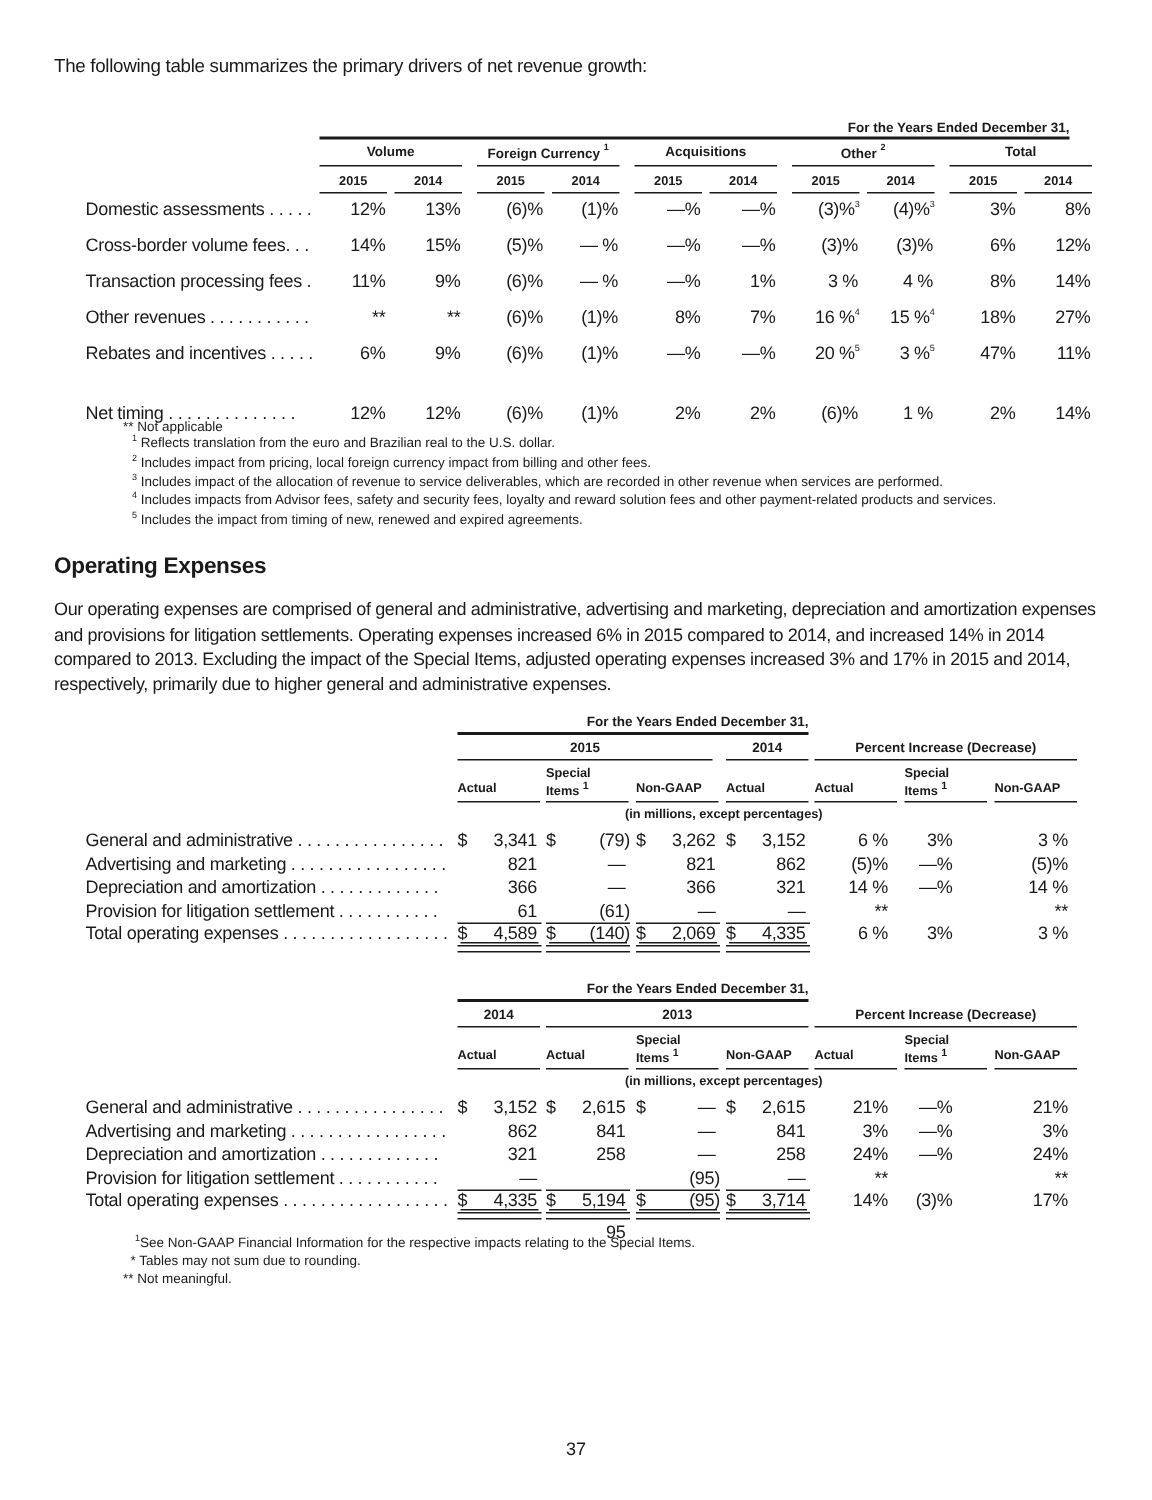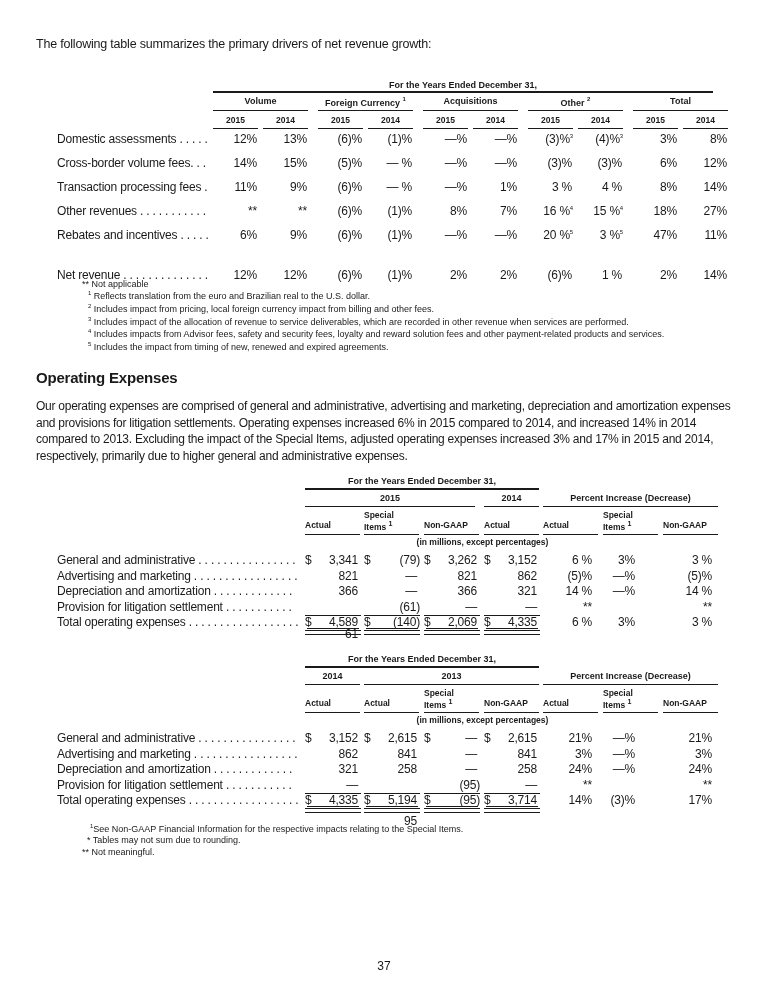--- a/index.html
+++ b/index.html
@@ -1,21 +1,21 @@
 <!DOCTYPE html>
 <html><head>
 <meta charset="utf-8">
 <style>
   html, body { margin: 0; padding: 0; background: #ffffff; }
   body {
     width: 768px; height: 1000px; position: relative; overflow: hidden;
     font-family: "Liberation Sans", sans-serif; color: #1a1a1a;
   }
   .intro { position: absolute; left: 36px; top: 37px; font-size: 12.5px; letter-spacing: -0.2px; }
-  .hdr-cap { position: absolute; font-size: 9px; font-weight: bold; text-align: center; }
+  .hdr-cap { position: absolute; font-size: 9px; font-weight: bold; text-align: right; }
   .rule { position: absolute; height: 0; border-top: 2px solid #1a1a1a; }
   .rule.thin { border-top-width: 1.5px; }
   .grp { position: absolute; font-size: 9px; font-weight: bold; text-align: center; }
   .yr { position: absolute; font-size: 8.5px; font-weight: bold; text-align: center; }
   .rowlabel { position: absolute; left: 57px; font-size: 12px; white-space: nowrap; letter-spacing: -0.2px; }
   .cell { position: absolute; font-size: 12px; text-align: right; white-space: nowrap; letter-spacing: -0.2px; }
   .cell sup, .grp sup, .yr sup, .lbl sup { font-size: 6px; vertical-align: 5px; }
   .fn { position: absolute; font-size: 9px; white-space: nowrap; }
   .fn sup { font-size: 6px; vertical-align: 4px; }
 
@@ -114,21 +114,21 @@
     <div class="cell" style="left: 213px; top: 228px; width: 44px; padding-right: 3px;"><span>6%</span></div>
     <div class="cell" style="left: 263px; top: 228px; width: 44px; padding-right: 3px;"><span>9%</span></div>
     <div class="cell" style="left: 318px; top: 228px; width: 44px; padding-right: 3px;"><span>(6)%</span></div>
     <div class="cell" style="left: 368px; top: 228px; width: 44px; padding-right: 3px;"><span>(1)%</span></div>
     <div class="cell" style="left: 423px; top: 228px; width: 44px; padding-right: 3px;"><span>—%</span></div>
     <div class="cell" style="left: 473px; top: 228px; width: 44px; padding-right: 3px;"><span>—%</span></div>
     <div class="cell" style="left: 528px; top: 228px; width: 45px;"><span>20 %</span><sup>5</sup></div>
     <div class="cell" style="left: 578px; top: 228px; width: 45px;"><span>3 %</span><sup>5</sup></div>
     <div class="cell" style="left: 633px; top: 228px; width: 44px; padding-right: 3px;"><span>47%</span></div>
     <div class="cell" style="left: 683px; top: 228px; width: 44px; padding-right: 3px;"><span>11%</span></div>
-    <div class="rowlabel" style="top: 268px;">Net revenue . . . . . . . . . . . . . .</div>
+    <div class="rowlabel" style="top: 268px;">Net timing . . . . . . . . . . . . . .</div>
     <div class="cell" style="left: 213px; top: 268px; width: 44px; padding-right: 3px;"><span>12%</span></div>
     <div class="cell" style="left: 263px; top: 268px; width: 44px; padding-right: 3px;"><span>12%</span></div>
     <div class="cell" style="left: 318px; top: 268px; width: 44px; padding-right: 3px;"><span>(6)%</span></div>
     <div class="cell" style="left: 368px; top: 268px; width: 44px; padding-right: 3px;"><span>(1)%</span></div>
     <div class="cell" style="left: 423px; top: 268px; width: 44px; padding-right: 3px;"><span>2%</span></div>
     <div class="cell" style="left: 473px; top: 268px; width: 44px; padding-right: 3px;"><span>2%</span></div>
     <div class="cell" style="left: 528px; top: 268px; width: 44px; padding-right: 3px;"><span>(6)%</span></div>
     <div class="cell" style="left: 578px; top: 268px; width: 44px; padding-right: 3px;"><span>1 %</span></div>
     <div class="cell" style="left: 633px; top: 268px; width: 44px; padding-right: 3px;"><span>2%</span></div>
     <div class="cell" style="left: 683px; top: 268px; width: 44px; padding-right: 3px;"><span>14%</span></div>
@@ -195,21 +195,21 @@
     <div class="cell" style="left: 662px; width: 50px; top: 568.5px;">(5)%</div>
     <div class="rowlabel" style="left: 57px; top: 584px;">Depreciation and amortization . . . . . . . . . . . . .</div>
     <div class="cell" style="left: 310px; width: 48px; top: 584px;">366</div>
     <div class="cell" style="left: 369px; width: 48px; top: 584px;">—</div>
     <div class="cell" style="left: 429px; width: 48px; top: 584px;">366</div>
     <div class="cell" style="left: 489px; width: 48px; top: 584px;">321</div>
     <div class="cell" style="left: 542px; width: 50px; top: 584px;">14 %</div>
     <div class="cell" style="left: 585px; width: 50px; top: 584px;">—%</div>
     <div class="cell" style="left: 662px; width: 50px; top: 584px;">14 %</div>
     <div class="rowlabel" style="left: 57px; top: 599.5px;">Provision for litigation settlement . . . . . . . . . . .</div>
-    <div class="cell" style="left: 310px; width: 48px; top: 599.5px; margin-top: 27px;">61</div>
+    <div class="cell" style="left: 310px; width: 48px; top: 599.5px;">61</div>
     <div class="cell" style="left: 369px; width: 51px; top: 599.5px;">(61)</div>
     <div class="cell" style="left: 429px; width: 48px; top: 599.5px;">—</div>
     <div class="cell" style="left: 489px; width: 48px; top: 599.5px;">—</div>
     <div class="cell" style="left: 542px; width: 50px; top: 599.5px;">**</div>
     <div class="cell" style="left: 662px; width: 50px; top: 599.5px;">**</div>
     <div class="ul" style="left: 305px; top: 614.5px; width: 56px;"></div>
     <div class="ul" style="left: 364px; top: 614.5px; width: 56px;"></div>
     <div class="ul" style="left: 424px; top: 614.5px; width: 56px;"></div>
     <div class="ul" style="left: 484px; top: 614.5px; width: 56px;"></div>
     <div class="rowlabel" style="left: 57px; top: 615px;">Total operating expenses . . . . . . . . . . . . . . . . . .</div>

